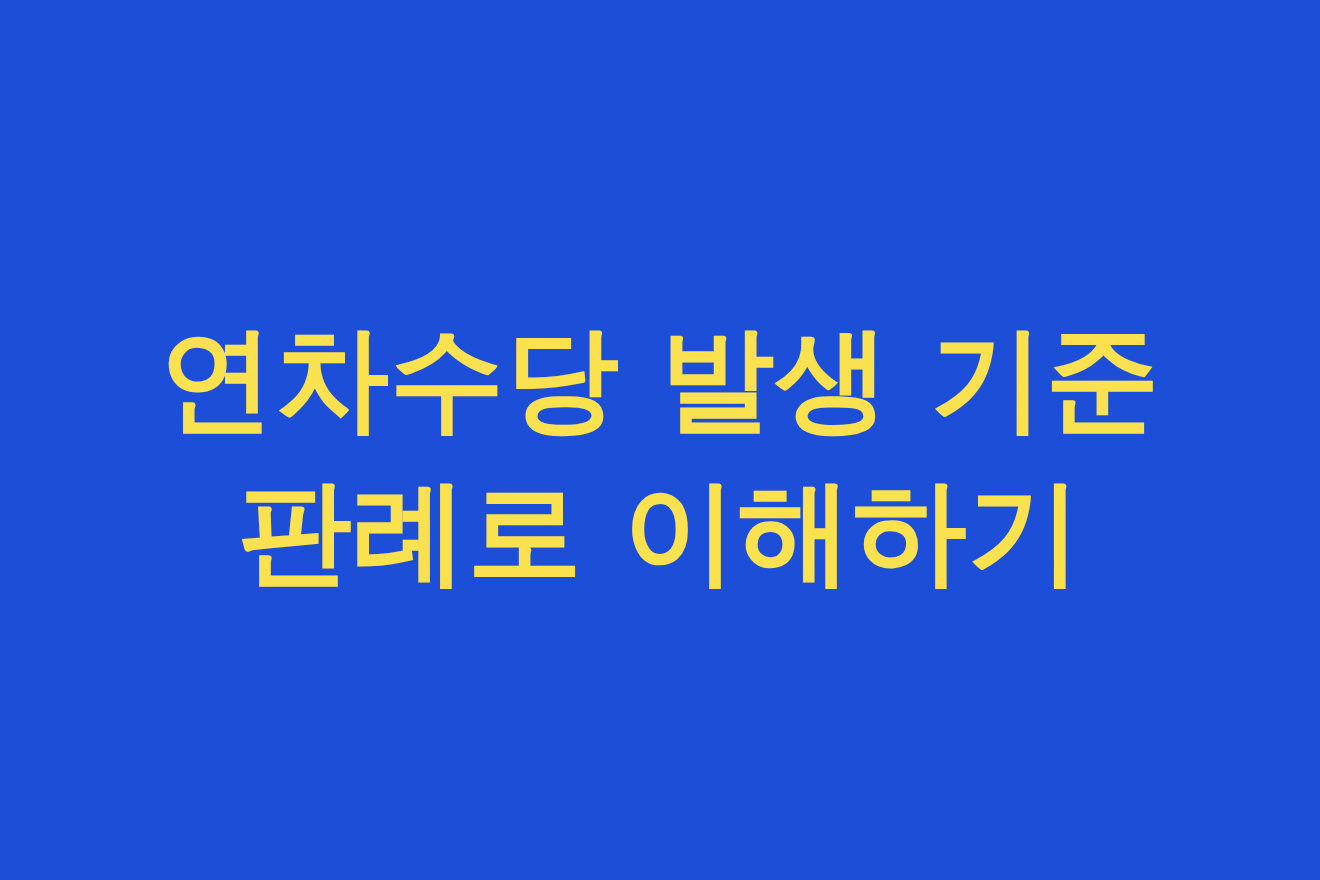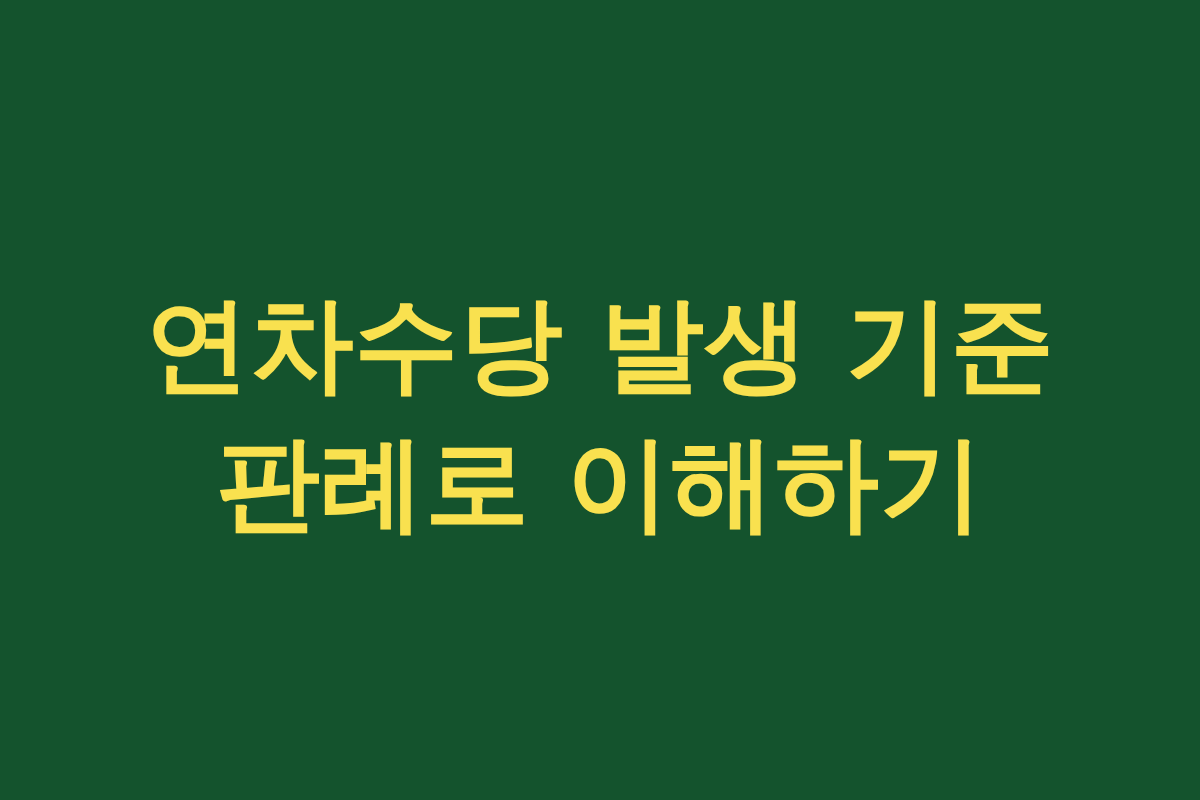--- a/index.html
+++ b/index.html
@@ -46,21 +46,21 @@
     line-height: 1.34;
     letter-spacing: 0.5px;
     word-break: keep-all;
     overflow-wrap: break-word;
     text-rendering: optimizeLegibility;
   }
 </style>
 </head>
 <body>
 
-<div class="thumbnail-canvas" style="background: #14532d;">
+<div class="thumbnail-canvas" style="background: #1d4ed8;">
 
   <div class="headline-block">
 
     <h1 class="headline-text" style="color: rgb(249, 225, 79);">연차수당 발생 기준 판례로 이해하기</h1>
 
   </div>
 
 </div>
 
 </body></html>

